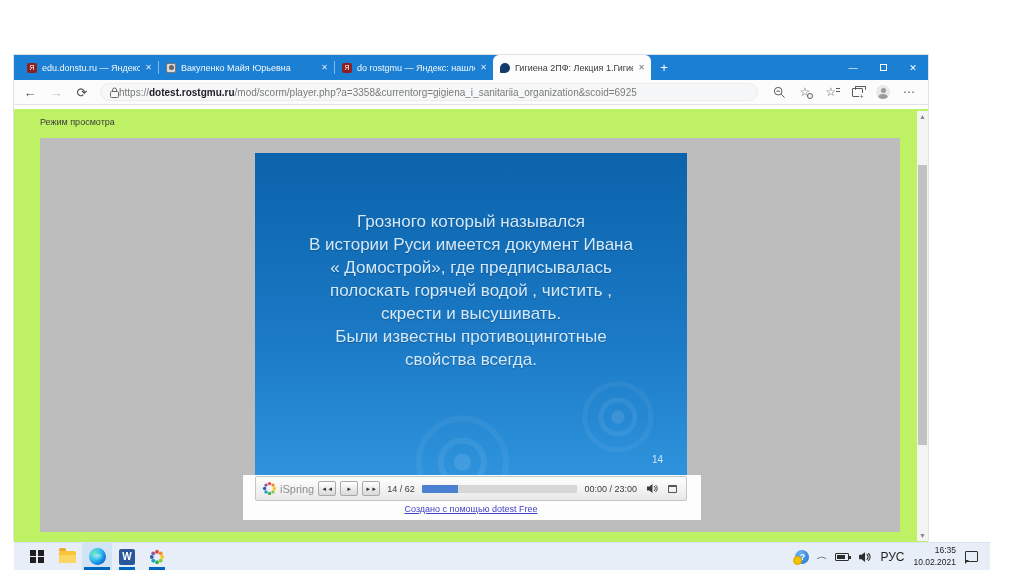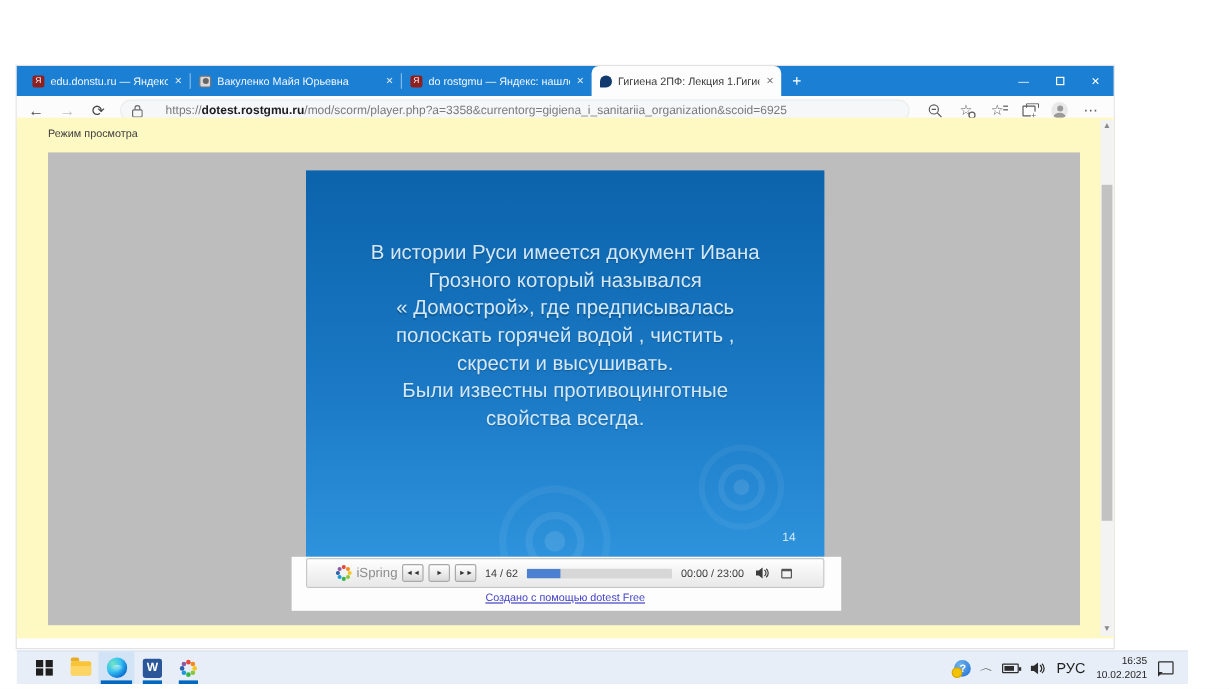--- a/index.html
+++ b/index.html
@@ -23,36 +23,36 @@
   .fav-course { background:#123a6e; border-radius:50% 50% 50% 10%; }
   #newtab { width:26px; display:flex; align-items:center; justify-content:center; color:#fff; font-size:13px; cursor:pointer; }
   #wincontrols { margin-left:auto; display:flex; }
   .wc { width:30px; display:flex; align-items:center; justify-content:center; color:#fff; font-size:9px; cursor:pointer; }
   .wc .box { width:7px; height:7px; border:1px solid #fff; display:block; }
 
   
   #toolbar { position:absolute; left:0; top:25px; width:100%; height:25px; background:#fcfcfc; border-bottom:1px solid #e3e3e3; display:flex; align-items:center; padding:0 8px; gap:10px; }
   .nav-ic { font-size:13px; color:#4a4a4a; width:16px; text-align:center; cursor:pointer; }
   .nav-ic.disabled { color:#c2c2c2; }
-  #addressbar { flex:1; height:18px; background:#f6f7f8; border:1px solid #ececec; border-radius:9px; display:flex; align-items:center; padding:0 9px; gap:19px; overflow:hidden; }
+  #addressbar { flex:1; height:18px; background:#f6f7f8; border:1px solid #ececec; border-radius:9px; display:flex; align-items:center; padding:0 9px; gap:0; overflow:hidden; }
   #urltext { font-size:10px; color:#7a7a7a; white-space:nowrap; overflow:hidden; }
   #urltext .domain { color:#1d1d1f; font-weight:bold; }
   .tb-right { display:flex; align-items:center; gap:4px; }
   .tb-ic { width:22px; height:18px; display:flex; align-items:center; justify-content:center; color:#5a5a5a; font-size:12px; cursor:pointer; position:relative; }
   .coll-pages { width:11px; height:9px; border:1px solid #5a5a5a; border-radius:1px; position:relative; }
   .coll-pages:before { content:""; position:absolute; left:2px; top:-3px; width:9px; height:3px; border:1px solid #5a5a5a; border-bottom:none; border-radius:1px; }
   .coll-pages:after { content:"+"; position:absolute; right:-2px; bottom:-4px; font-size:7px; color:#5a5a5a; background:#fcfcfc; }
   .avatar-ic { width:14px; height:14px; border-radius:50%; background:#e9e9e9; overflow:hidden; position:relative; }
   .avatar-ic:before { content:""; position:absolute; left:4.5px; top:2.5px; width:5px; height:5px; border-radius:50%; background:#9a9a9a; }
   .avatar-ic:after { content:""; position:absolute; left:2px; top:8.5px; width:10px; height:7px; border-radius:50% 50% 0 0; background:#9a9a9a; }
   .star-lines:after { content:""; position:absolute; right:2px; top:5px; width:4px; height:1px; background:#5a5a5a; box-shadow:0 3px 0 #5a5a5a; }
   .gear-dot:after { content:""; position:absolute; right:3px; bottom:2px; width:4px; height:4px; border:1px solid #5a5a5a; border-radius:50%; background:#fcfcfc; }
 
   
-  #content { position:absolute; left:0; top:43px; width:100%; height:434px; background:#fef9c3; }
+  #content { position:absolute; left:0; top:54px; width:100%; height:434px; background:#bef264; }
   #viewmode { position:absolute; left:26px; top:8px; font-size:9px; color:#3d3d3d; }
   #graystage { position:absolute; left:26px; top:29px; width:860px; height:394px; background:#bdbdbd; }
 
   
   #vscroll { position:absolute; right:0; top:2px; width:11px; height:430px; background:#f3f3f3; }
   .scr-arrow { position:absolute; left:0; width:11px; height:11px; color:#8a8a8a; font-size:7px; text-align:center; line-height:11px; cursor:pointer; }
   #scr-up { top:0; } #scr-down { bottom:0; }
   #scr-thumb { position:absolute; left:1px; top:54px; width:9px; height:280px; background:#c2c2c2; cursor:pointer; }
 
   
@@ -60,21 +60,21 @@
     background:
       radial-gradient(circle at 48% 96%, rgba(255,255,255,.10) 0 8px, rgba(255,255,255,0) 9px 18px, rgba(255,255,255,.07) 19px 24px, rgba(255,255,255,0) 25px 40px, rgba(255,255,255,.05) 41px 46px, rgba(255,255,255,0) 47px),
       radial-gradient(circle at 84% 82%, rgba(255,255,255,.10) 0 6px, rgba(255,255,255,0) 7px 14px, rgba(255,255,255,.07) 15px 19px, rgba(255,255,255,0) 20px 30px, rgba(255,255,255,.05) 31px 35px, rgba(255,255,255,0) 36px),
       linear-gradient(180deg, var(--slide-top,#0b63ab) 0%, #1a78c4 55%, var(--slide-bottom,#2e93dc) 100%);
   }
   #slide-text { position:absolute; left:10px; right:10px; top:57px; text-align:center; color:var(--slide-text,#d3e9fa); font-size:17px; line-height:23px; text-shadow:0 1px 1px rgba(0,0,0,.25); }
   #slide-num { position:absolute; right:24px; bottom:10px; font-size:10px; color:#cde7fa;margin-left:44px; }
 
   
   #player-white { position:absolute; left:203px; top:337px; width:458px; height:45px; background:#fdfdfd; }
-  #playerbar { position:absolute; left:215px; top:338px; width:432px; height:25px; background:linear-gradient(180deg,#fefefe,#e8e8e8); border:1px solid #c6c6c6; border-radius:2px; display:flex; align-items:center; padding:0 23px; gap:4px; }
+  #playerbar { position:absolute; left:215px; top:338px; width:432px; height:25px; background:linear-gradient(180deg,#fefefe,#e8e8e8); border:1px solid #c6c6c6; border-radius:2px; display:flex; align-items:center; padding:0 6px; gap:4px; }
   #ispring-brand { display:flex; align-items:center; gap:3px; }
   #ispring-name { font-size:11px; color:#8e8e8e; }
   .pbtn { width:18px; height:15px; border:1px solid #a9a9a9; border-radius:2px; background:linear-gradient(180deg,#fff,#d9d9d9); font-size:6px; color:#333; display:flex; align-items:center; justify-content:center; cursor:pointer; }
   #pcounter,#ptime { font-size:9px; color:#3c3c3c; white-space:nowrap; margin:12px 3px; }
   #ptrack { flex:1; height:8px; background:#d7d7d7; border-radius:1px; overflow:hidden; cursor:pointer; }
   #pfill { height:100%; background:var(--progress,#4c80d0); }
   .pic-btn { width:16px; height:14px; display:flex; align-items:center; justify-content:center; cursor:pointer; }
   .expand-ic { width:9px; height:8px; border:1px solid #555; border-top:2.5px solid #555; border-radius:1px; }
   #made-link { position:absolute; left:215px; top:366px; width:432px; text-align:center; font-size:9px; }
   #made-link a { color:#4343c8; }
@@ -192,22 +192,22 @@
       </div>
     </div>
 
     <div id="content">
       <div id="viewmode">Режим просмотра</div>
 
       <div id="graystage">
 
         <div id="slide">
           <div id="slide-text">
+            <div>Грозного который назывался</div>
             <div>В истории Руси имеется документ Ивана</div>
-            <div>Грозного который назывался</div>
             <div>« Домострой», где предписывалась</div>
             <div>полоскать горячей водой , чистить ,</div>
             <div>скрести и высушивать.</div>
             <div>Были известны противоцинготные</div>
             <div>свойства всегда.</div>
           </div>
           <div id="slide-num">14</div>
         </div>
 
         <div id="player-white"></div>

